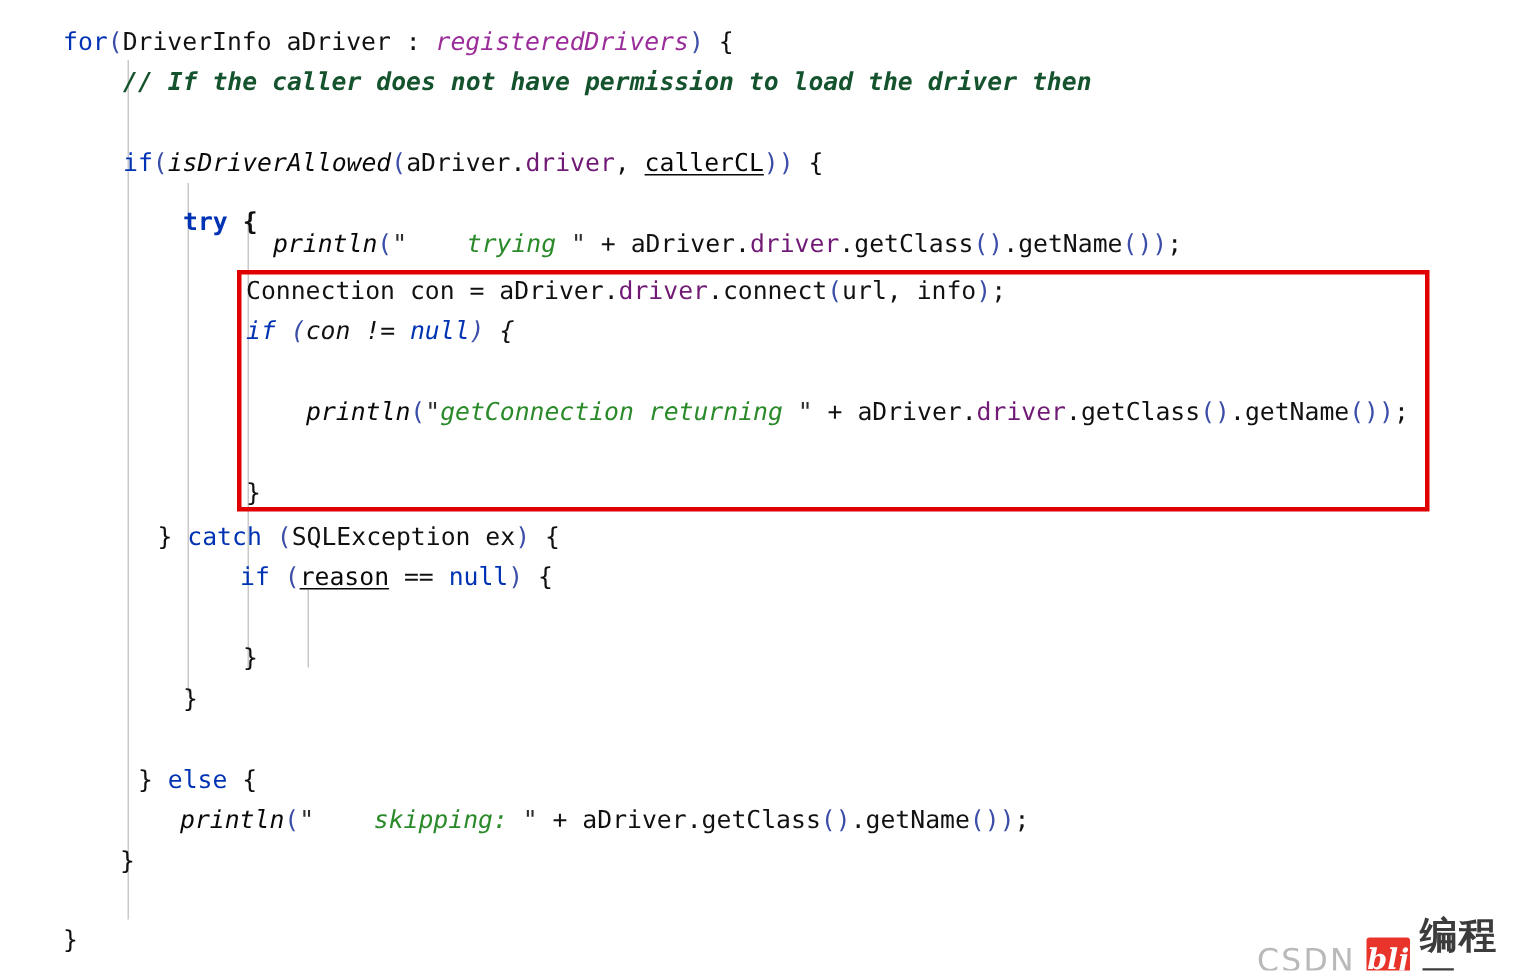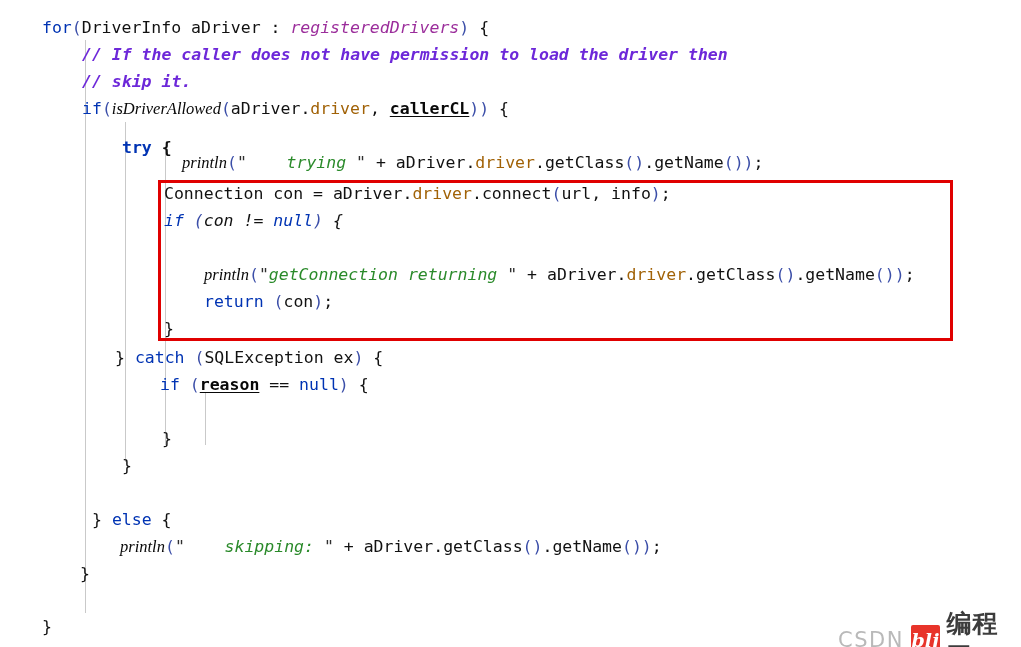--- a/index.html
+++ b/index.html
@@ -39,28 +39,28 @@
     line-height: 27px;
     white-space: pre;
     font-size: 16.5px;
     font-family: "DejaVu Sans Mono", "Liberation Mono", monospace;
     color: #080808;
     letter-spacing: 0px;
   }
 
   
   .kw      { color: #0033b3; }
-  .cmt     { color: #6d28d9; font-style: italic; font-weight: bold; }
+  .cmt     { color: #14532d; font-style: italic; font-weight: bold; }
   .str     { color: #2a8a2a; font-style: italic; }
   .quote   { color: #2f2f2f; }
-  .fld     { color: #a16207; margin-top: 40px; }
+  .fld     { color: #701a75; margin-top: 40px; }
   .fld-i   { color: #9b2d9b; font-style: italic; }
   .plain   { color: #111111; }
-  .stat    { font-style: italic; font-family: Liberation Serif, serif; }
-  .und     { text-decoration: underline; text-decoration-thickness: 1px; text-underline-offset: 2px; font-weight: bold; }
+  .stat    { font-style: italic; }
+  .und     { text-decoration: underline; text-decoration-thickness: 1px; text-underline-offset: 2px; }
   .punct   { color: #111111; }
   .paren   { color: #3b4ea8; }
   .op      { color: #111111; }
 
   
   #highlight-box {
     position: absolute;
     border: 3px solid #e00000;
     box-sizing: border-box;
     pointer-events: none;
@@ -113,40 +113,38 @@
   <div class="indent-guide" style="left:165px; top:150px; height:295px;"></div>
   <div class="indent-guide" style="left:205px; top:393px; height:52px;"></div>
   <div class="indent-guide" style="left:85px; top:585px; height:28px;"></div>
 
   <div id="highlight-box" style="left:158px; top:180px; width:795px; height:161px;"></div>
 
   <div class="code-line" style="top:14px; left:42px;"><span class="kw">for</span><span class="paren">(</span><span class="plain">DriverInfo aDriver </span><span class="op">:</span><span class="plain"> </span><span class="fld-i">registeredDrivers</span><span class="paren">)</span><span class="plain"> </span><span class="punct">{</span></div>
 
   <div class="code-line" style="top:41px; left:82px;"><span class="cmt">// If the caller does not have permission to load the driver then</span></div>
 
-  <div class="code-line" style="top:68px; left:82px;"><span class="cmt">// skip it.</span></div>
 
   <div class="code-line" style="top:95px; left:82px;"><span class="kw">if</span><span class="paren">(</span><span class="stat">isDriverAllowed</span><span class="paren">(</span><span class="plain">aDriver</span><span class="punct">.</span><span class="fld">driver</span><span class="punct">,</span><span class="plain"> </span><span class="und">callerCL</span><span class="paren">))</span><span class="plain"> </span><span class="punct">{</span></div>
 
   <div class="code-line" style="top:134px; left:122px;font-weight:bold;"><span class="kw">try</span><span class="plain"> </span><span class="punct">{</span></div>
 
   <div class="code-line" style="top:149px; left:182px;"><span class="stat">println</span><span class="paren">(</span><span class="quote">"</span><span class="str">    trying </span><span class="quote">"</span><span class="plain"> </span><span class="op">+</span><span class="plain"> aDriver</span><span class="punct">.</span><span class="fld">driver</span><span class="punct">.</span><span class="plain">getClass</span><span class="paren">()</span><span class="punct">.</span><span class="plain">getName</span><span class="paren">())</span><span class="punct">;</span></div>
 
   <div class="code-line" style="top:180px; left:164px;"><span class="plain">Connection con </span><span class="op">=</span><span class="plain"> aDriver</span><span class="punct">.</span><span class="fld">driver</span><span class="punct">.</span><span class="plain">connect</span><span class="paren">(</span><span class="plain">url</span><span class="punct">,</span><span class="plain"> info</span><span class="paren">)</span><span class="punct">;</span></div>
 
   <div class="code-line" style="top:207px; left:164px;font-style:italic;"><span class="kw">if</span><span class="plain"> </span><span class="paren">(</span><span class="plain">con </span><span class="op">!=</span><span class="plain"> </span><span class="kw">null</span><span class="paren">)</span><span class="plain"> </span><span class="punct">{</span></div>
 
 
   <div class="code-line" style="top:261px; left:204px;"><span class="stat">println</span><span class="paren">(</span><span class="quote">"</span><span class="str">getConnection returning </span><span class="quote">"</span><span class="plain"> </span><span class="op">+</span><span class="plain"> aDriver</span><span class="punct">.</span><span class="fld">driver</span><span class="punct">.</span><span class="plain">getClass</span><span class="paren">()</span><span class="punct">.</span><span class="plain">getName</span><span class="paren">())</span><span class="punct">;</span></div>
 
-  <div class="code-line" style="top:288px; left:204px;"><span class="kw">return</span><span class="plain"> </span><span class="paren">(</span><span class="plain">con</span><span class="paren">)</span><span class="punct">;</span></div>
 
   <div class="code-line" style="top:315px; left:164px;"><span class="punct">}</span></div>
 
-  <div class="code-line" style="top:344px; left:115px;"><span class="punct">}</span><span class="plain"> </span><span class="kw">catch</span><span class="plain"> </span><span class="paren">(</span><span class="plain">SQLException ex</span><span class="paren">)</span><span class="plain"> </span><span class="punct">{</span></div>
+  <div class="code-line" style="top:344px; left:105px;"><span class="punct">}</span><span class="plain"> </span><span class="kw">catch</span><span class="plain"> </span><span class="paren">(</span><span class="plain">SQLException ex</span><span class="paren">)</span><span class="plain"> </span><span class="punct">{</span></div>
 
   <div class="code-line" style="top:371px; left:160px;"><span class="kw">if</span><span class="plain"> </span><span class="paren">(</span><span class="und">reason</span><span class="plain"> </span><span class="op">==</span><span class="plain"> </span><span class="kw">null</span><span class="paren">)</span><span class="plain"> </span><span class="punct">{</span></div>
 
 
   <div class="code-line" style="top:425px; left:162px;"><span class="punct">}</span></div>
 
   <div class="code-line" style="top:452px; left:122px;"><span class="punct">}</span></div>
 
   <div class="code-line" style="top:506px; left:92px;"><span class="punct">}</span><span class="plain"> </span><span class="kw">else</span><span class="plain"> </span><span class="punct">{</span></div>
 

